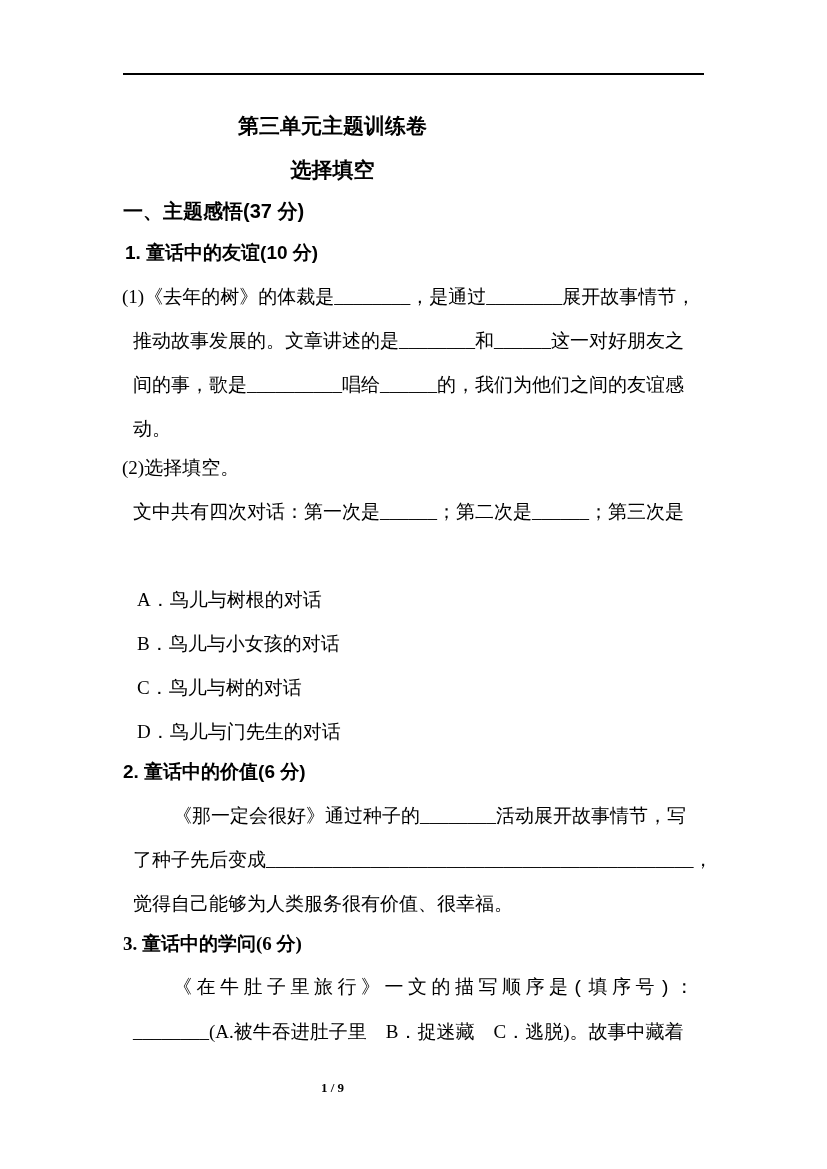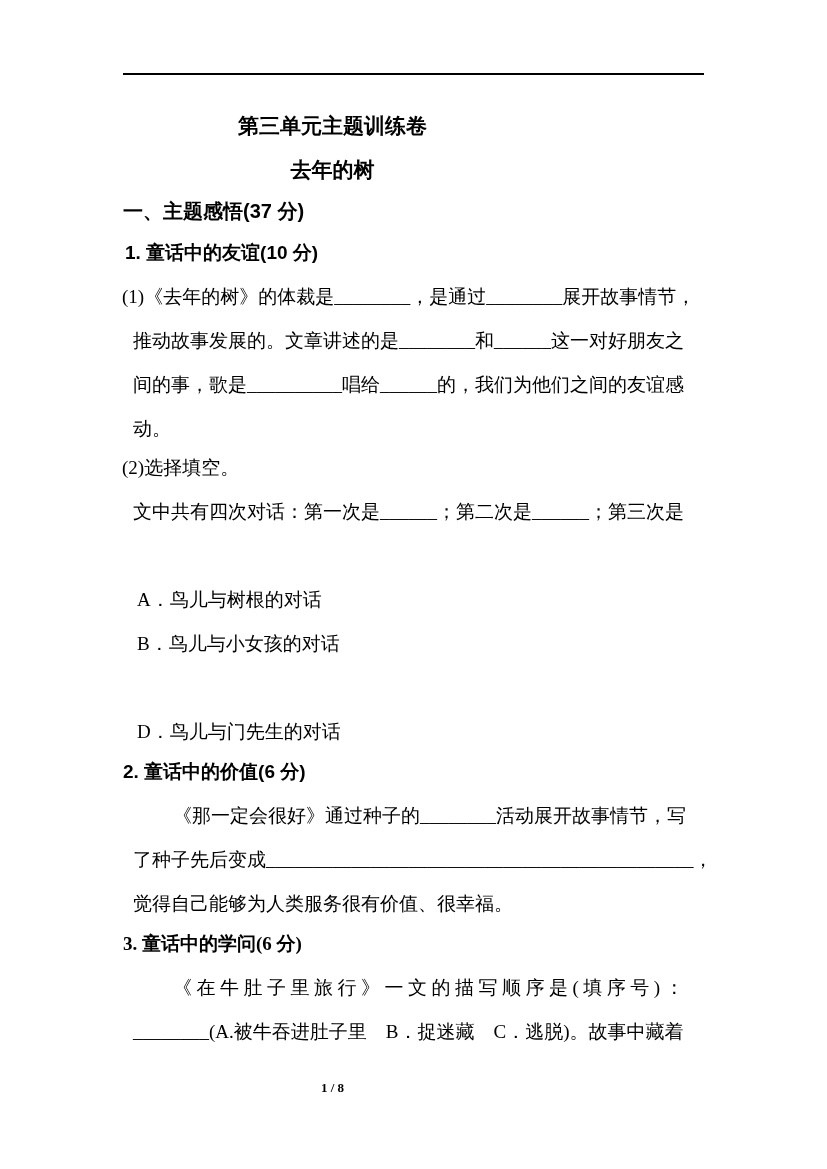--- a/index.html
+++ b/index.html
@@ -52,36 +52,37 @@
     font-weight: bold;
     font-size: 20px;
   }
   .h-q {
     font-family: "Liberation Sans", sans-serif;
     font-weight: bold;
     font-size: 19px;
   }
   .spaced {
     letter-spacing: 4.5px;
+    font-family: Liberation Mono, monospace;
   }
   .footer {
     font-size: 13px;
     font-weight: bold;
   }
 </style>
 </head>
 <body>
 
 <div class="page">
 
   <div class="rule"></div>
 
   <div class="line center h-title" style="top:104px;">第三单元主题训练卷</div>
 
-  <div class="line center h-sub" style="top:148px;">去年的树</div>
+  <div class="line center h-sub" style="top:148px;">选择填空</div>
 
   <div class="line h-sec" style="top:189px; left:123px;">一、主题感悟(37 分)</div>
 
   <div class="line h-q" style="top:231px; left:125px;">1. 童话中的友谊(10 分)</div>
 
   <div class="line" style="top:275px; left:122px;">(1)《去年的树》的体裁是________，是通过________展开故事情节，</div>
 
   <div class="line" style="top:363px; left:133px;">间的事，歌是__________唱给______的，我们为他们之间的友谊感</div>
 
   <div class="line" style="top:319px; left:133px;">推动故事发展的。文章讲述的是________和______这一对好朋友之</div>
@@ -90,32 +91,33 @@
 
   <div class="line" style="top:446px; left:122px;">(2)选择填空。</div>
 
   <div class="line" style="top:490px; left:133px;text-align:center;">文中共有四次对话：第一次是______；第二次是______；第三次是</div>
 
 
   <div class="line" style="top:578px; left:137px;">A．鸟儿与树根的对话</div>
 
   <div class="line" style="top:622px; left:137px;">B．鸟儿与小女孩的对话</div>
 
+  <div class="line" style="top:666px; left:137px;">C．鸟儿与树的对话</div>
 
   <div class="line" style="top:710px; left:137px;">D．鸟儿与门先生的对话</div>
 
   <div class="line h-q" style="top:750px; left:123px;">2. 童话中的价值(6 分)</div>
 
   <div class="line" style="top:794px; left:173px;">《那一定会很好》通过种子的________活动展开故事情节，写</div>
 
   <div class="line" style="top:882px; left:133px;">觉得自己能够为人类服务很有价值、很幸福。</div>
 
   <div class="line" style="top:838px; left:133px;">了种子先后变成_____________________________________________，</div>
 
   <div class="line h-q" style="top:922px; left:123px;font-family:Liberation Serif, serif;">3. 童话中的学问(6 分)</div>
 
   <div class="line spaced" style="top:966px; left:173px;">《在牛肚子里旅行》一文的描写顺序是(填序号)：</div>
 
   <div class="line" style="top:1010px; left:133px;">________(A.被牛吞进肚子里　B．捉迷藏　C．逃脱)。故事中藏着</div>
 
-  <div class="line center footer" style="top:1066px;">1 / 8</div>
+  <div class="line center footer" style="top:1066px;">1 / 9</div>
 
 </div>
 
 </body></html>

